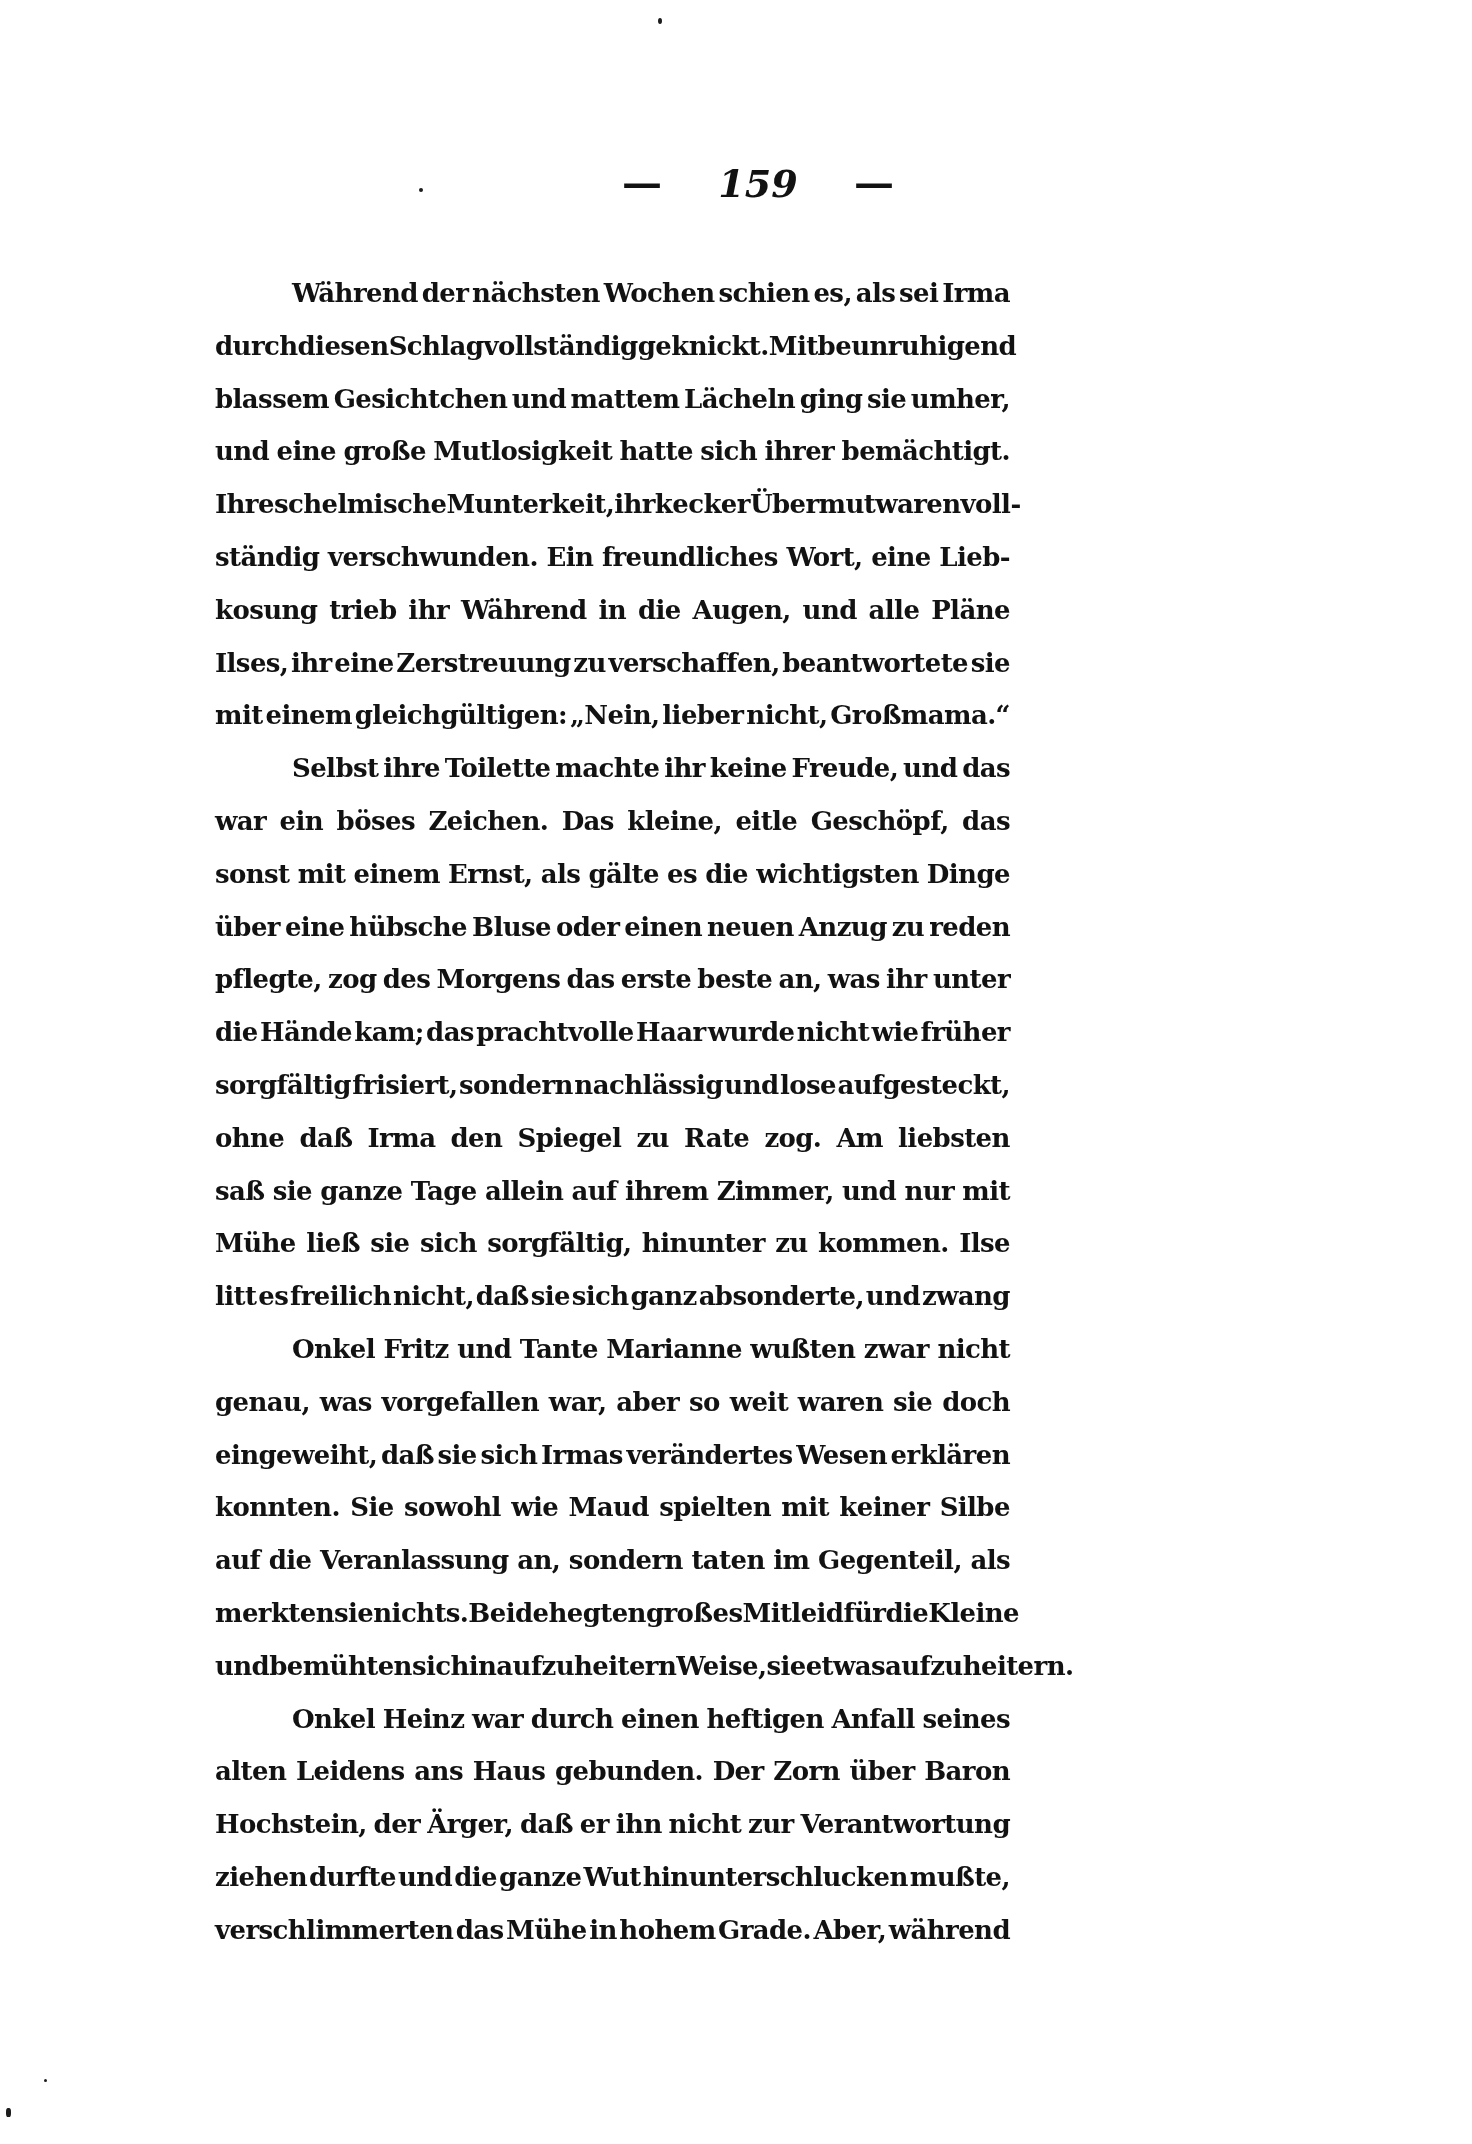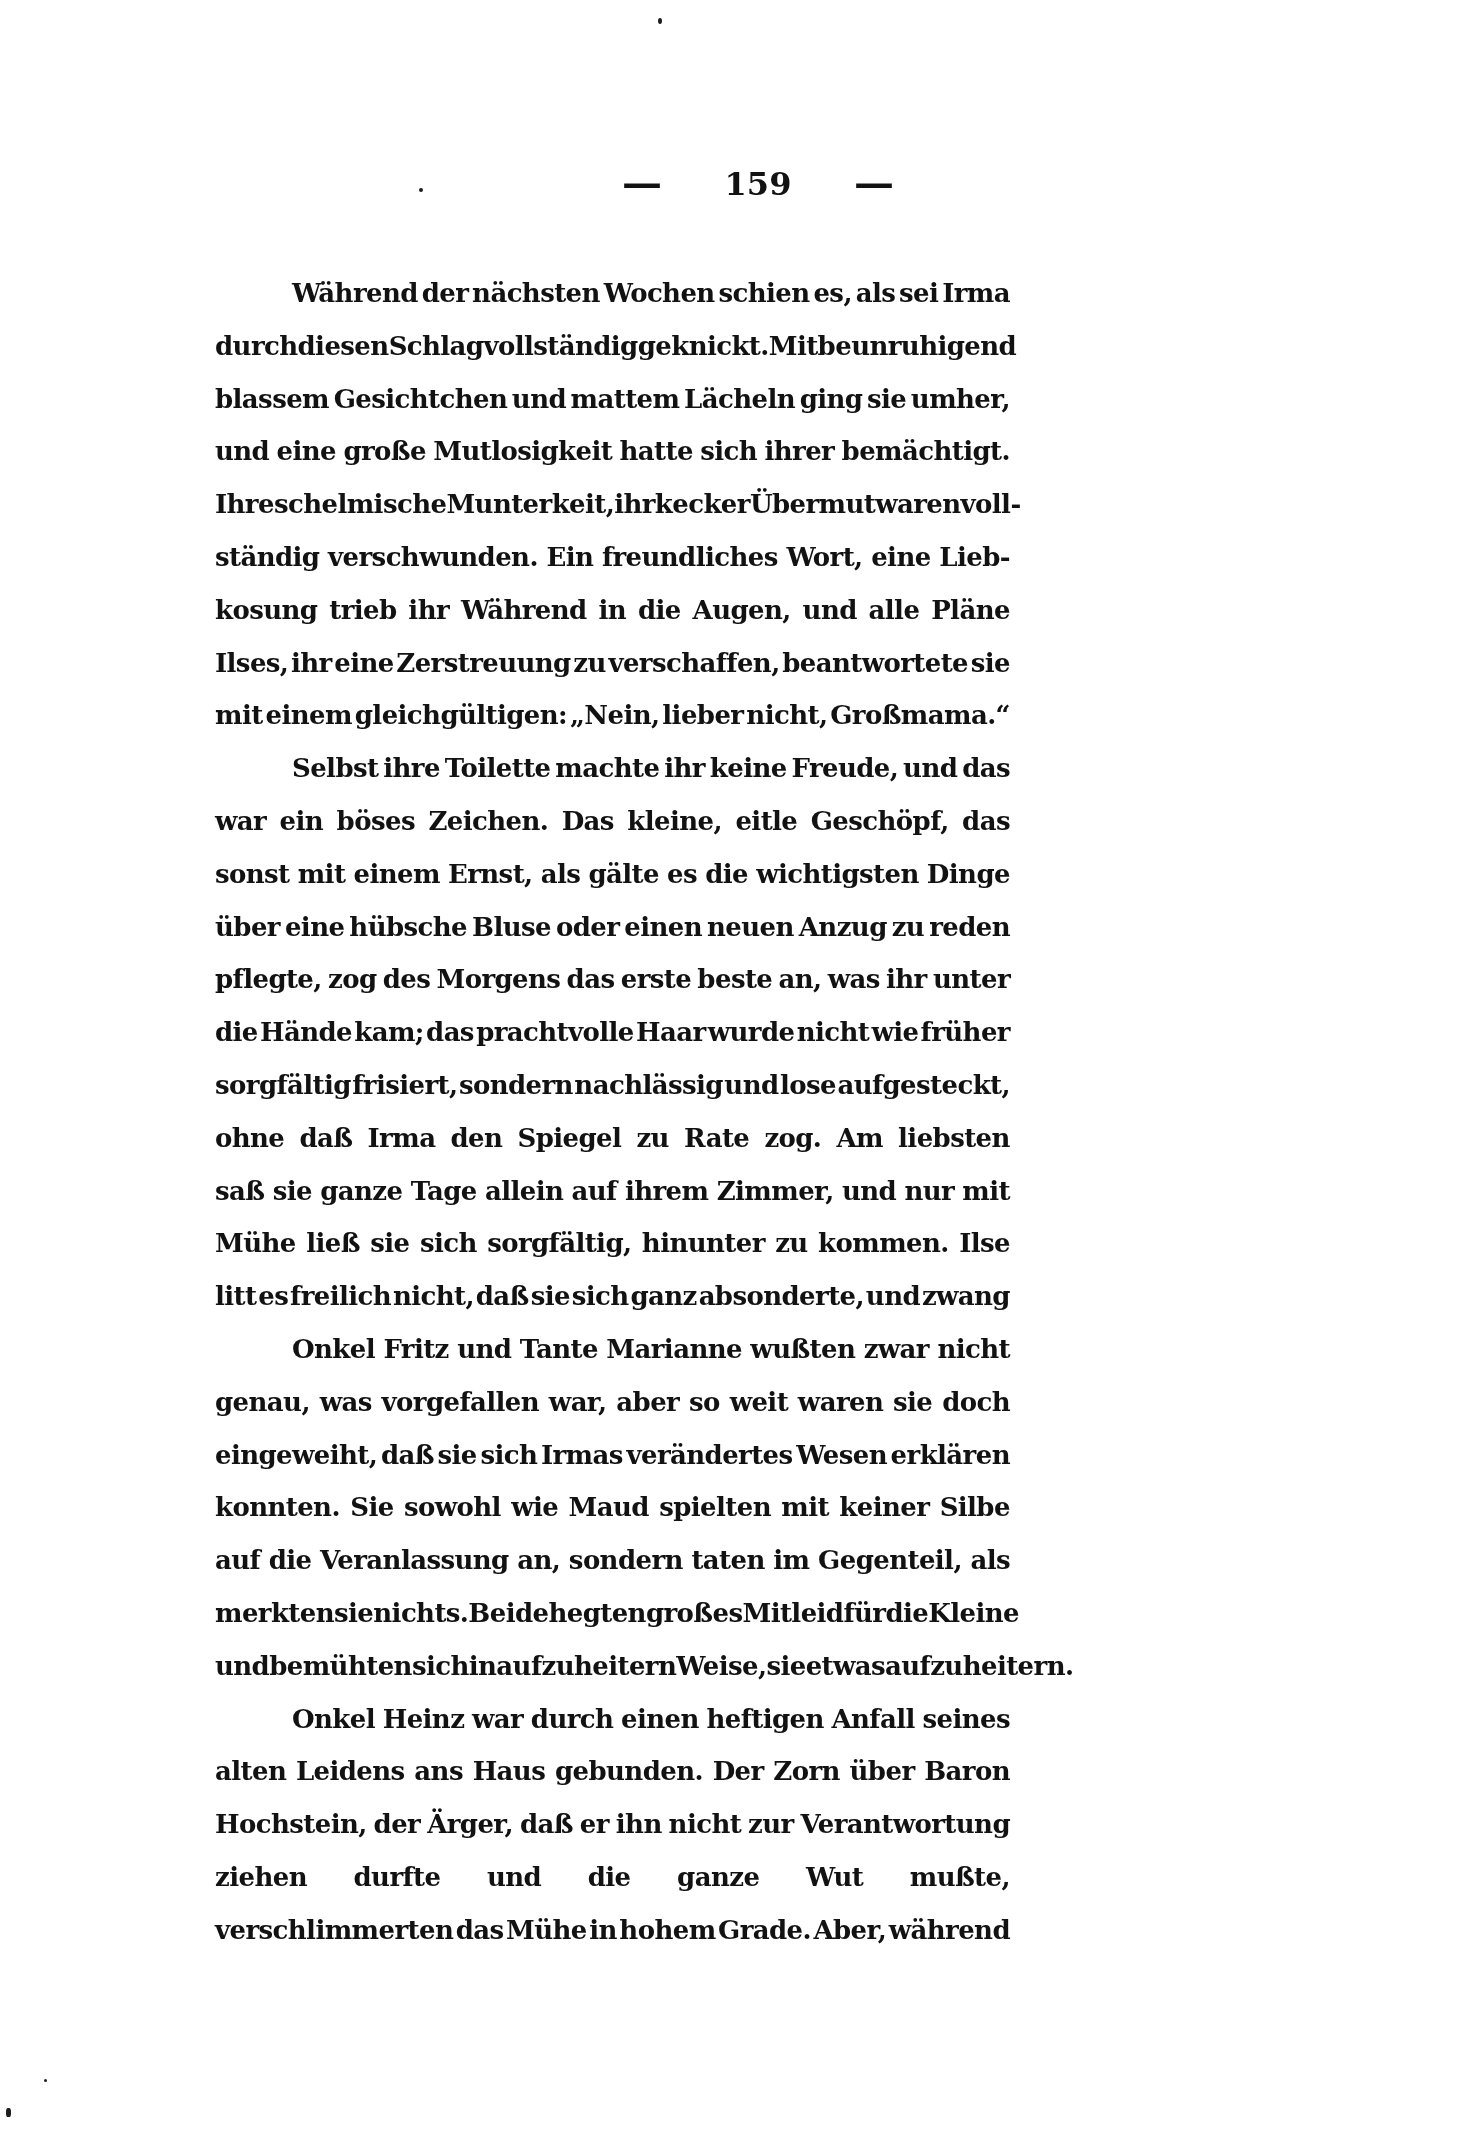--- a/index.html
+++ b/index.html
@@ -12,21 +12,21 @@
     overflow:hidden;
   }
   
   .running-head{
     position:absolute;
     top:160px;left:622px;width:272px;height:48px;
     display:flex;align-items:center;justify-content:space-between;
     font-size:40px;font-weight:bold;
   }
   .running-head .dash{letter-spacing:0;line-height:1;transform:translateY(-2px);}
-  .running-head .num{font-size:32px;line-height:1;}
+  .running-head .num{font-size:38px;line-height:1;font-style:italic;}
   
   .text-block{
     position:absolute;
     left:215px;top:267px;width:795px;
     font-size:26px;font-weight:bold;
     letter-spacing:-0.6px;
     line-height:52.8px;
   }
   .line{height:52.8px;white-space:nowrap;overflow:visible;}
   .line.j{display:flex;justify-content:space-between;align-items:flex-start;}
@@ -390,20 +390,21 @@
           <span>zur</span>
           <span>Verantwortung</span>
         </div>
       <div class="line j">
           <span>ziehen</span>
           <span>durfte</span>
           <span>und</span>
           <span>die</span>
           <span>ganze</span>
           <span>Wut</span>
+          <span>hinunterschlucken</span>
           <span>mußte,</span>
         </div>
       <div class="line j">
           <span>verschlimmerten</span>
           <span>das</span>
           <span>Mühe</span>
           <span>in</span>
           <span>hohem</span>
           <span>Grade.</span>
           <span>Aber,</span>

